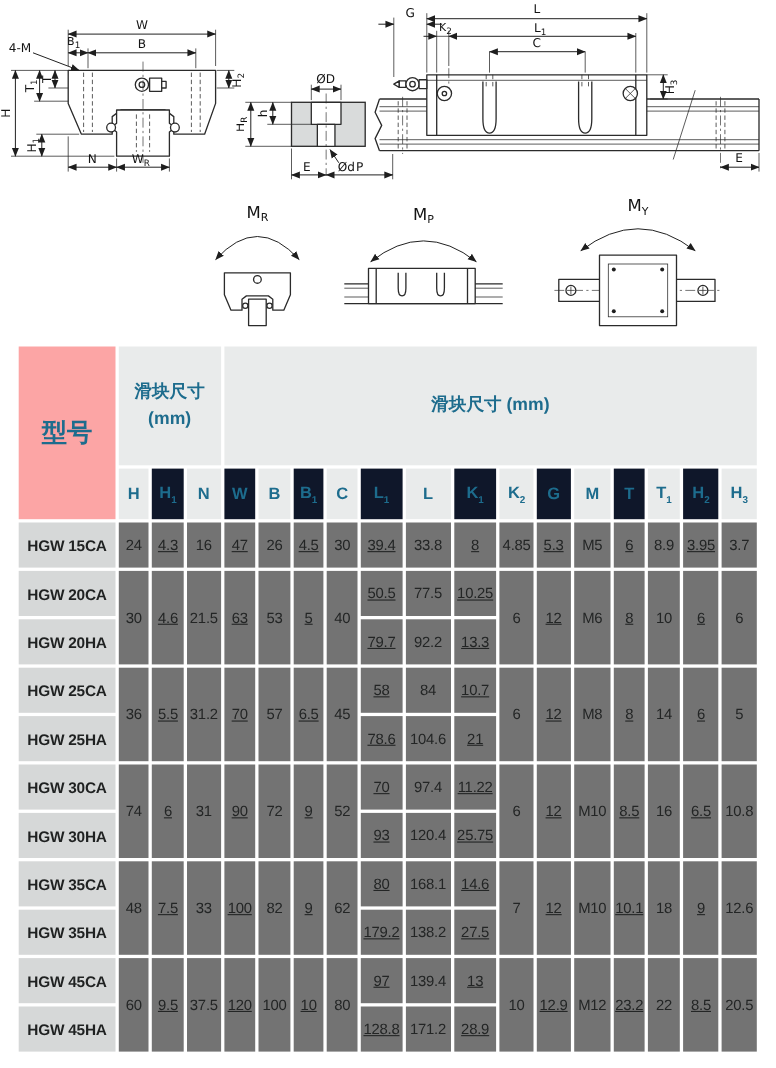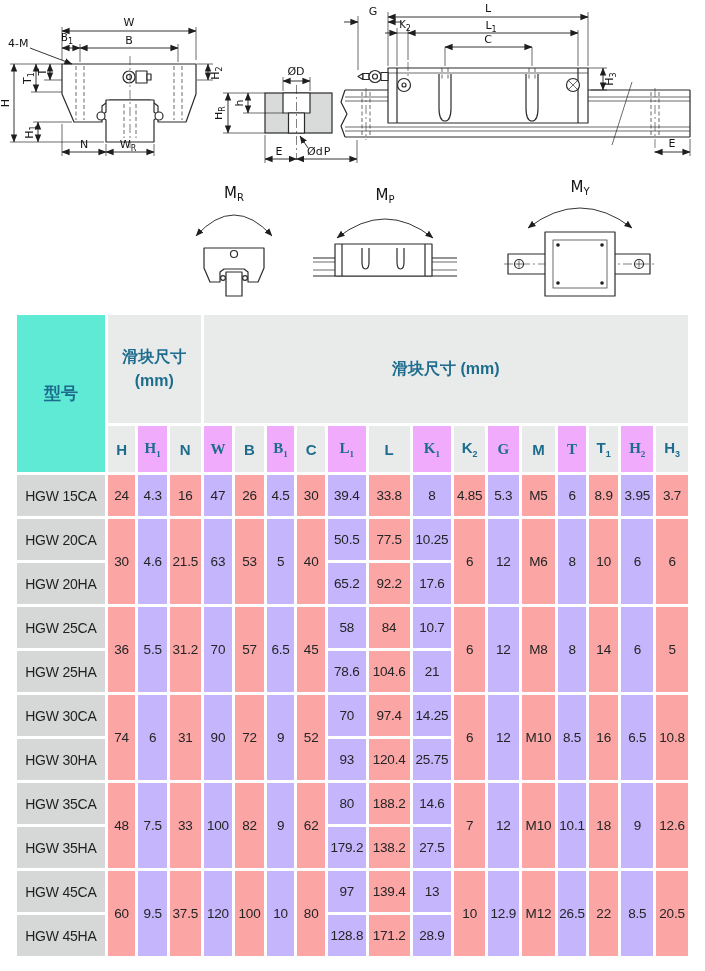--- a/index.html
+++ b/index.html
@@ -27,27 +27,27 @@
   .sm  { font-size:10px; }
   .mlbl { font-family:"DejaVu Sans",sans-serif; font-size:15px; fill:#141414; }
   .mlbl .sb { font-size:10px; }
 
   
   table.spec { position:absolute; left:14px; top:312px; width:677px;
                border-collapse:separate; border-spacing:3px; table-layout:fixed; }
   .spec th, .spec td { text-align:center; vertical-align:middle; overflow:hidden; }
   .spec thead th { color:#1d6c8d; font-weight:bold; }
   .grp-h   { background:#e9ebeb; font-size:16px; height:108px; line-height:1.5; }
-  .model-h { background:#5eead4; font-size:17px; }
+  .model-h { background:#fca5a5; font-size:23px; }
   .colh    { background:#e9ebeb; font-size:15px; height:46px; }
-  .colh.dark { background:#f0abfc;font-family:Liberation Serif, serif; }
+  .colh.dark { background:#0f172a; }
   .spec td { font-size:13.5px; color:#232525; height:41px; letter-spacing:-0.2px; }
-  .spec td.light { background:#fca5a5; }
-  .spec td.dark  { background:#c4b5fd; }
-  .spec td.model { background:#d6d8d8; font-weight:normal; font-size:14px; color:#1f2121; }
+  .spec td.light { background:#737373; }
+  .spec td.dark  { background:#737373;text-decoration:underline; }
+  .spec td.model { background:#d6d8d8; font-weight:bold; font-size:14px; color:#1f2121; }
   sub { font-size:9px; }
 </style>
 </head>
 <body>
 
 <div class="page">
   <div class="drawings">
 
     <svg id="svg-front" width="235" height="172" viewBox="0 0 235 172">
       <defs>
@@ -342,23 +342,23 @@
           <td class="light" rowspan="2">6</td>
           <td class="dark" rowspan="2">12</td>
           <td class="light" rowspan="2">M6</td>
           <td class="dark" rowspan="2">8</td>
           <td class="light" rowspan="2">10</td>
           <td class="dark" rowspan="2">6</td>
           <td class="light" rowspan="2">6</td>
         </tr>
         <tr>
           <td class="model">HGW 20HA</td>
-          <td class="dark">65.2</td>
+          <td class="dark">79.7</td>
           <td class="light">92.2</td>
-          <td class="dark">17.6</td>
+          <td class="dark">13.3</td>
         </tr>
         <tr>
           <td class="model">HGW 25CA</td>
           <td class="light" rowspan="2">36</td>
           <td class="dark" rowspan="2">5.5</td>
           <td class="light" rowspan="2">31.2</td>
           <td class="dark" rowspan="2">70</td>
           <td class="light" rowspan="2">57</td>
           <td class="dark" rowspan="2">6.5</td>
           <td class="light" rowspan="2">45</td>
@@ -383,21 +383,21 @@
           <td class="model">HGW 30CA</td>
           <td class="light" rowspan="2">74</td>
           <td class="dark" rowspan="2">6</td>
           <td class="light" rowspan="2">31</td>
           <td class="dark" rowspan="2">90</td>
           <td class="light" rowspan="2">72</td>
           <td class="dark" rowspan="2">9</td>
           <td class="light" rowspan="2">52</td>
           <td class="dark">70</td>
           <td class="light">97.4</td>
-          <td class="dark">14.25</td>
+          <td class="dark">11.22</td>
           <td class="light" rowspan="2">6</td>
           <td class="dark" rowspan="2">12</td>
           <td class="light" rowspan="2">M10</td>
           <td class="dark" rowspan="2">8.5</td>
           <td class="light" rowspan="2">16</td>
           <td class="dark" rowspan="2">6.5</td>
           <td class="light" rowspan="2">10.8</td>
         </tr>
         <tr>
           <td class="model">HGW 30HA</td>
@@ -408,21 +408,21 @@
         <tr>
           <td class="model">HGW 35CA</td>
           <td class="light" rowspan="2">48</td>
           <td class="dark" rowspan="2">7.5</td>
           <td class="light" rowspan="2">33</td>
           <td class="dark" rowspan="2">100</td>
           <td class="light" rowspan="2">82</td>
           <td class="dark" rowspan="2">9</td>
           <td class="light" rowspan="2">62</td>
           <td class="dark">80</td>
-          <td class="light">188.2</td>
+          <td class="light">168.1</td>
           <td class="dark">14.6</td>
           <td class="light" rowspan="2">7</td>
           <td class="dark" rowspan="2">12</td>
           <td class="light" rowspan="2">M10</td>
           <td class="dark" rowspan="2">10.1</td>
           <td class="light" rowspan="2">18</td>
           <td class="dark" rowspan="2">9</td>
           <td class="light" rowspan="2">12.6</td>
         </tr>
         <tr>
@@ -439,21 +439,21 @@
           <td class="dark" rowspan="2">120</td>
           <td class="light" rowspan="2">100</td>
           <td class="dark" rowspan="2">10</td>
           <td class="light" rowspan="2">80</td>
           <td class="dark">97</td>
           <td class="light">139.4</td>
           <td class="dark">13</td>
           <td class="light" rowspan="2">10</td>
           <td class="dark" rowspan="2">12.9</td>
           <td class="light" rowspan="2">M12</td>
-          <td class="dark" rowspan="2">26.5</td>
+          <td class="dark" rowspan="2">23.2</td>
           <td class="light" rowspan="2">22</td>
           <td class="dark" rowspan="2">8.5</td>
           <td class="light" rowspan="2">20.5</td>
         </tr>
         <tr>
           <td class="model">HGW 45HA</td>
           <td class="dark">128.8</td>
           <td class="light">171.2</td>
           <td class="dark">28.9</td>
         </tr>

